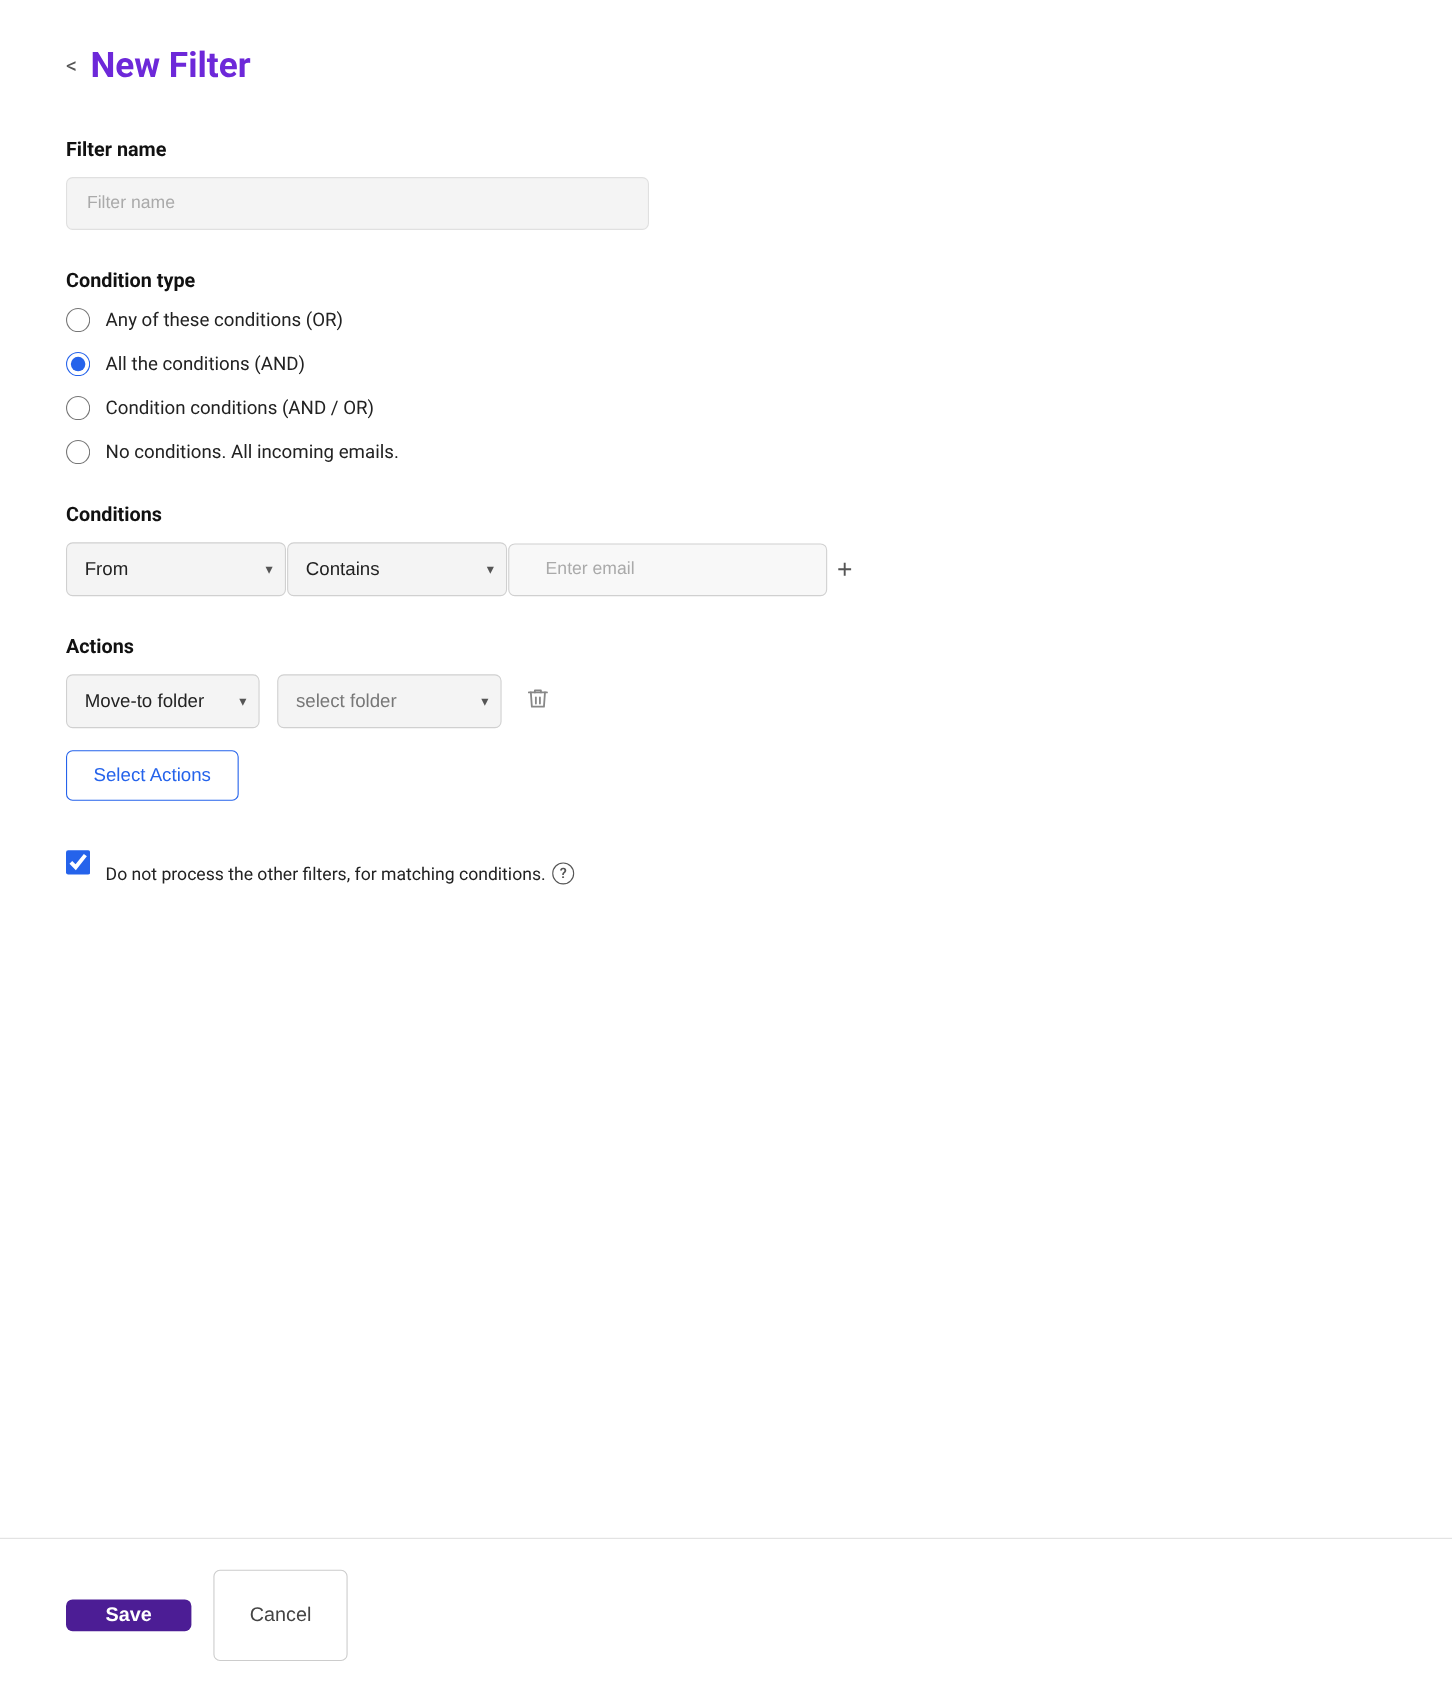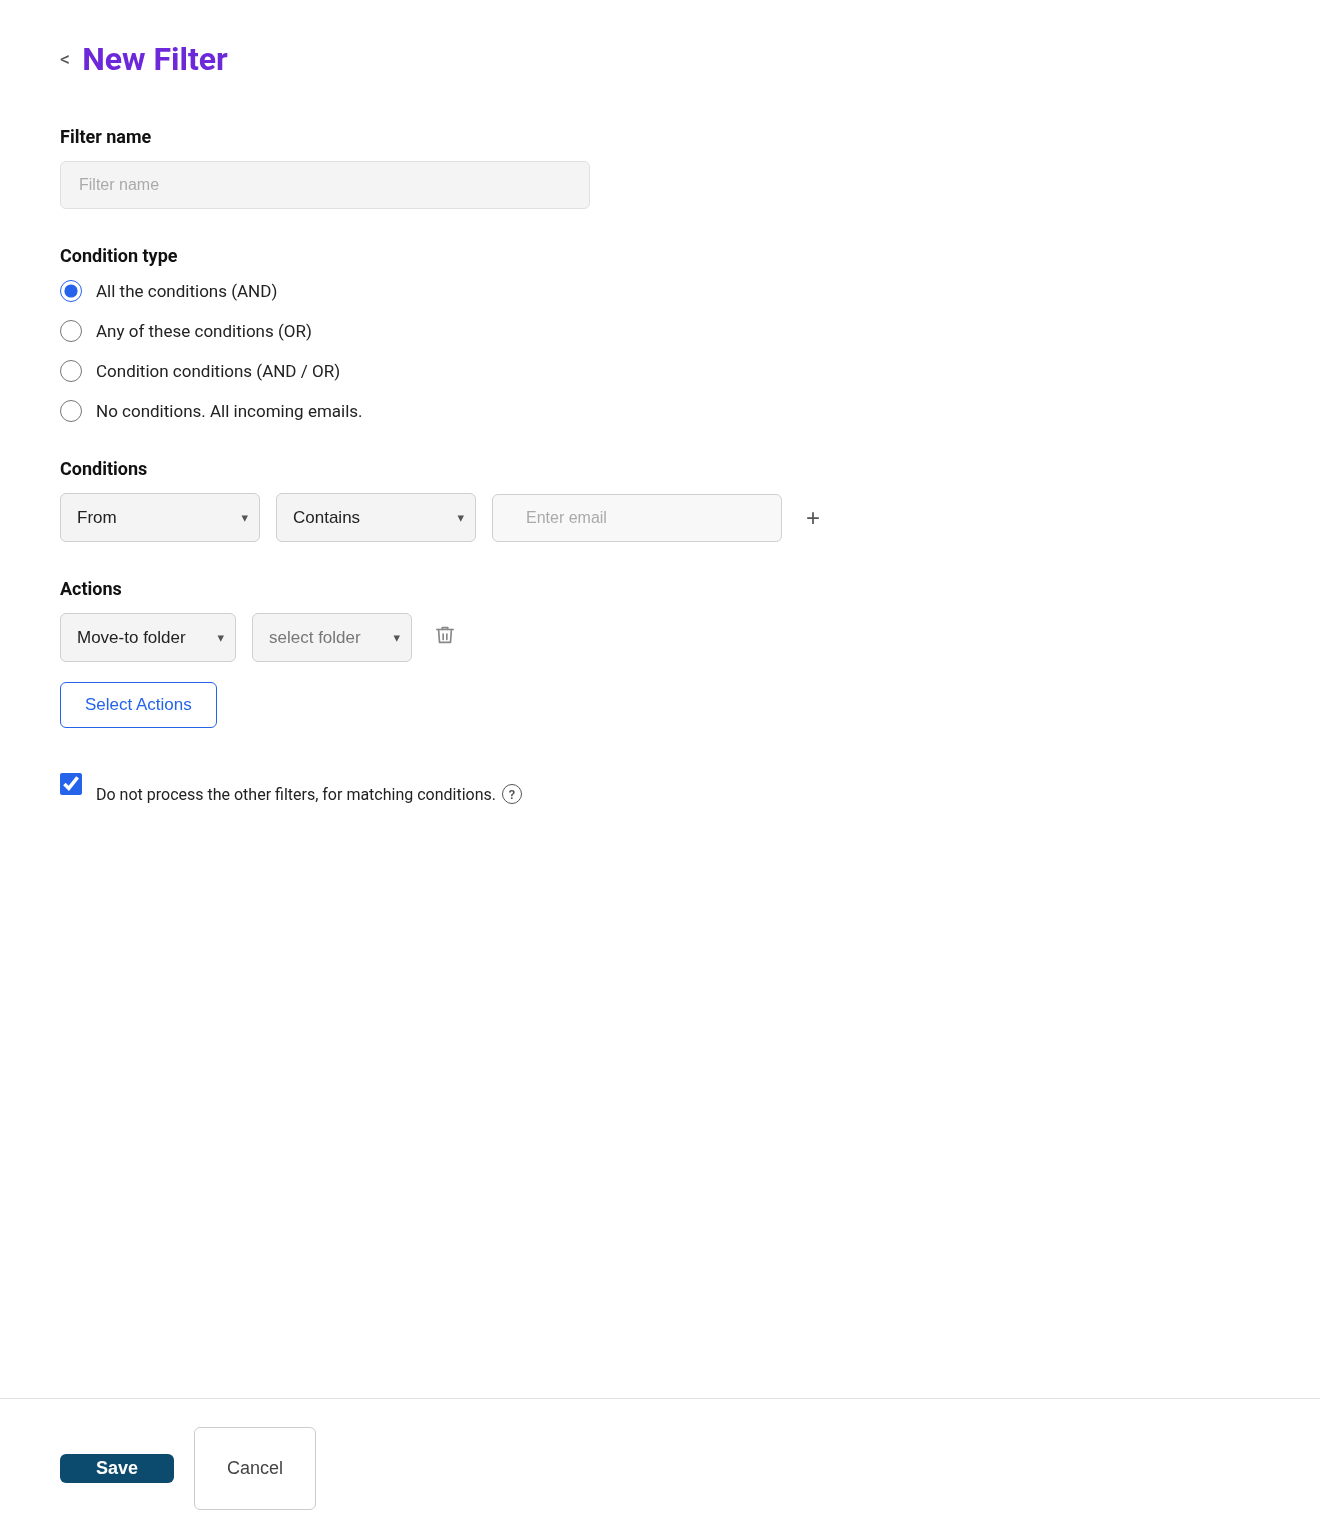--- a/index.html
+++ b/index.html
@@ -91,21 +91,21 @@
     }
 
     .radio-label {
       font-size: 17px;
       color: #222;
     }
 
     .conditions-row {
       display: flex;
       align-items: center;
-      gap: 16px;
+      gap: 1px;
     }
 
     .select-wrapper {
       position: relative;
       display: inline-flex;
       align-items: center;
     }
 
     .select-field {
       appearance: none;
@@ -126,21 +126,21 @@
 
     .select-field.contains-select {
       width: 200px;
     }
 
     .select-field.action-select {
       width: 176px;
     }
 
     .select-field.folder-select {
-      width: 160px;
+      width: 204px;
       color: #777;
     }
 
     .chevron-icon {
       position: absolute;
       right: 12px;
       pointer-events: none;
       color: #555;
       font-size: 13px;
     }
@@ -238,21 +238,21 @@
     .footer {
       border-top: 1.5px solid #e0e0e0;
       padding: 28px 60px;
       display: flex;
       align-items: center;
       gap: 20px;
       background: #fff;
     }
 
     .save-btn {
-      background: #0c4a6e;
+      background: #4c1d95;
       color: #fff;
       border: none;
       border-radius: 6px;
       padding: 4px 36px;
       font-size: 18px;
       font-weight: 600;
       cursor: pointer;
     }
 
     .cancel-btn {
@@ -278,26 +278,26 @@
 
   <div class="section">
     <div class="section-label">Filter name</div>
     <input class="filter-name-input" type="text" placeholder="Filter name" style="">
   </div>
 
   <div class="section">
     <div class="section-label">Condition type</div>
     <div class="radio-group">
       <label class="radio-item">
+        <input class="radio-input" type="radio" name="condition_type" style="">
+        <span class="radio-label">Any of these conditions (OR)</span>
+      </label>
+      <label class="radio-item">
         <input class="radio-input" type="radio" name="condition_type" checked="" style="">
         <span class="radio-label">All the conditions (AND)</span>
-      </label>
-      <label class="radio-item">
-        <input class="radio-input" type="radio" name="condition_type" style="">
-        <span class="radio-label">Any of these conditions (OR)</span>
       </label>
       <label class="radio-item">
         <input class="radio-input" type="radio" name="condition_type" style="">
         <span class="radio-label">Condition conditions (AND / OR)</span>
       </label>
       <label class="radio-item">
         <input class="radio-input" type="radio" name="condition_type" style="">
         <span class="radio-label">No conditions. All incoming emails.</span>
       </label>
     </div>

